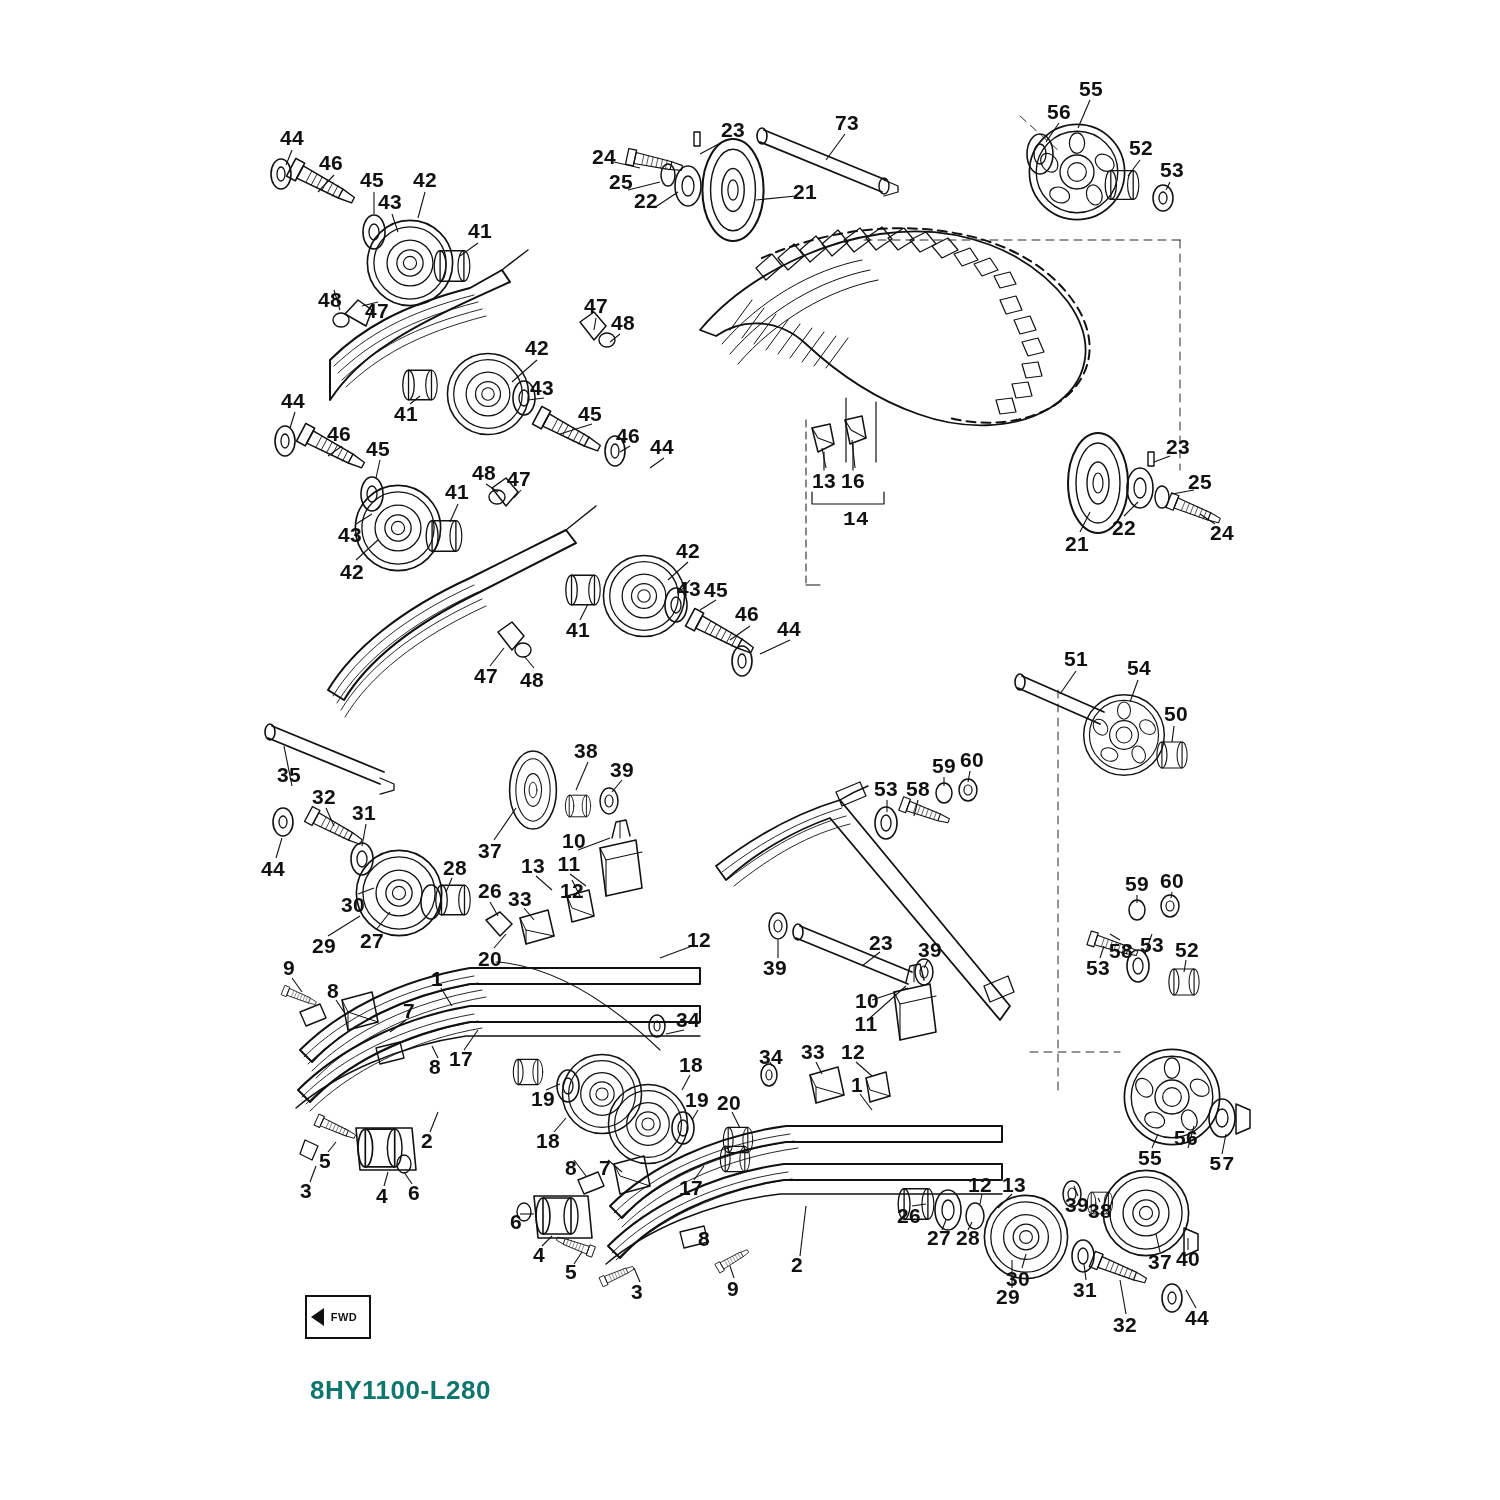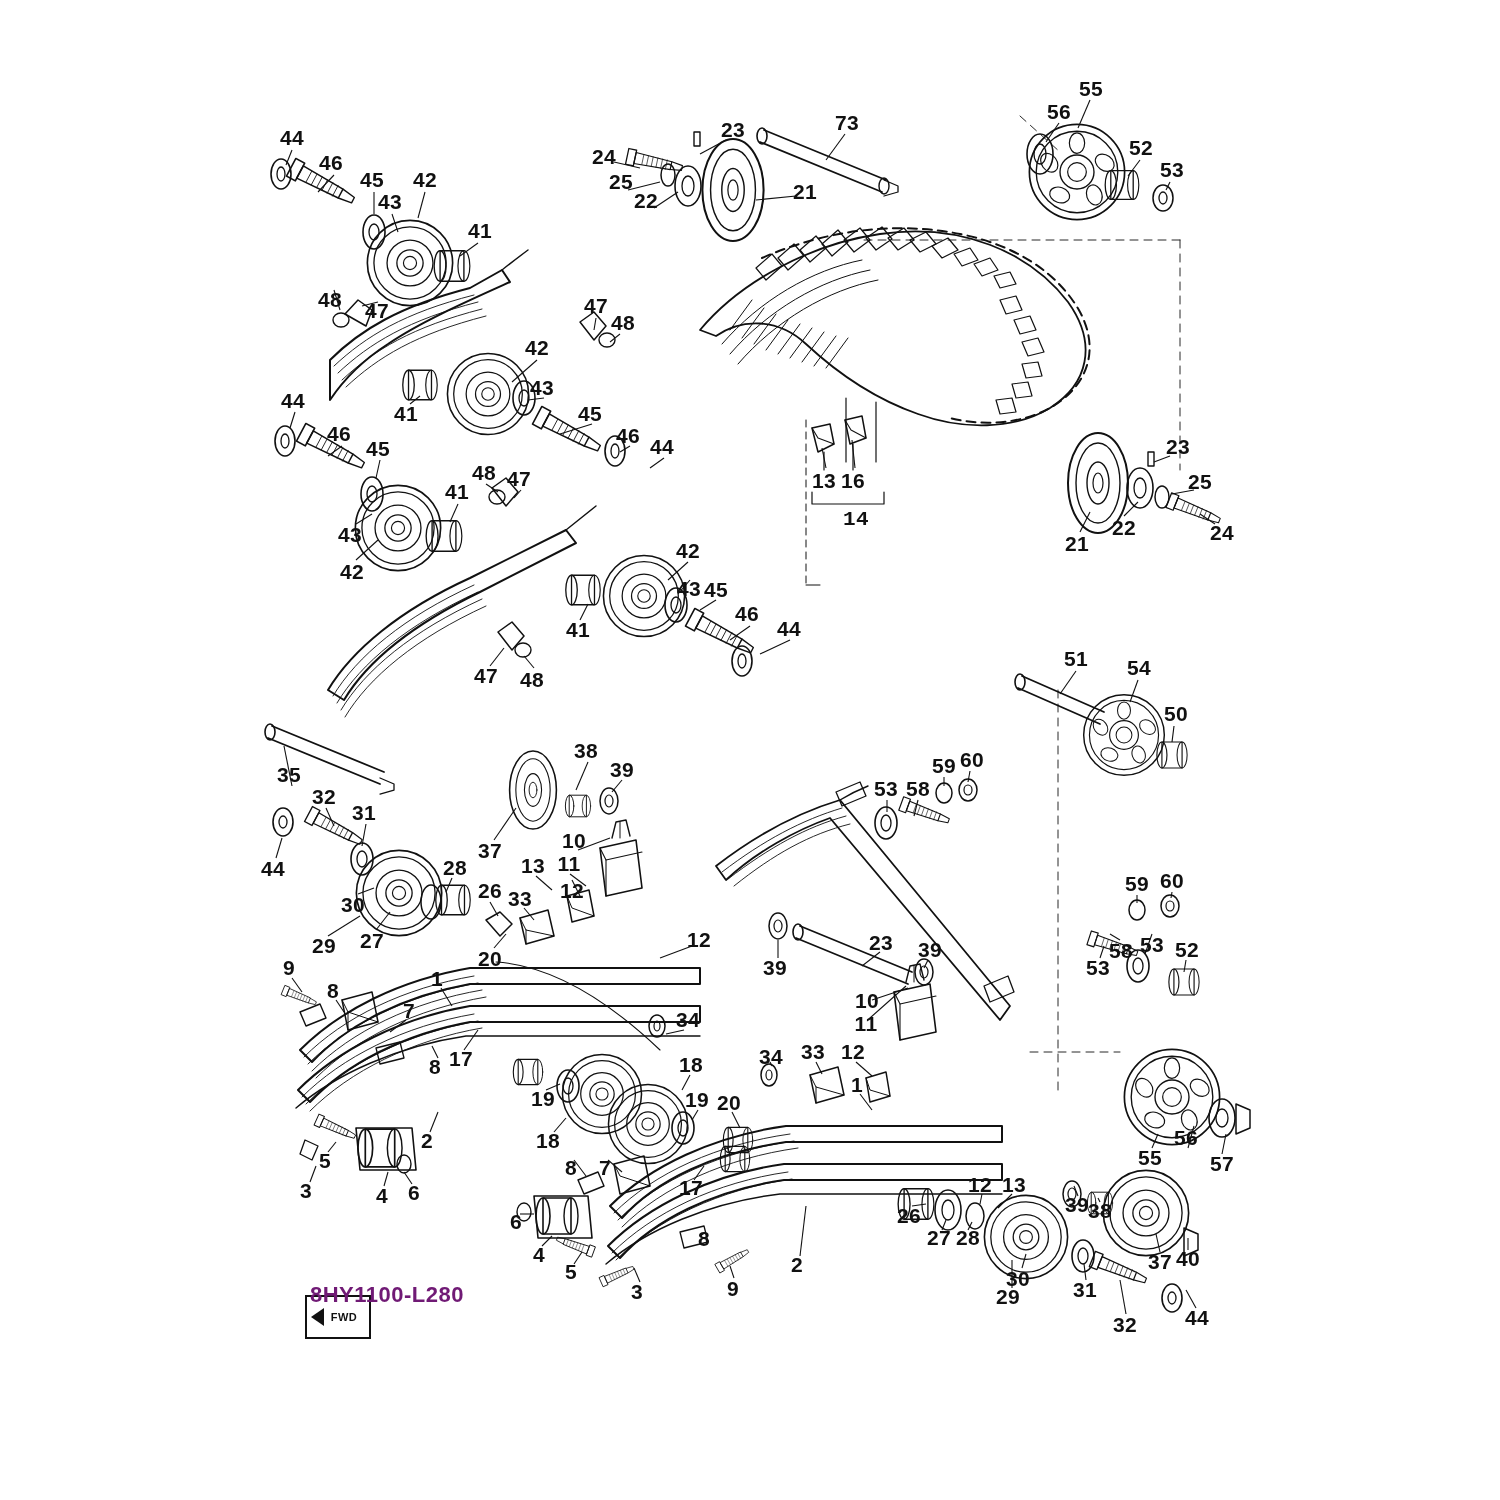--- a/index.html
+++ b/index.html
@@ -58,25 +58,25 @@
     transform: translateY(-50%);
     width: 0;
     height: 0;
     border-top: 9px solid transparent;
     border-bottom: 9px solid transparent;
     border-right: 13px solid #111111;
   }
   #part-code {
     position: absolute;
     left: 310px;
-    top: 1282px;
+    top: 1375px;
     font-family: "Liberation Sans", sans-serif;
-    font-size: 22px;
+    font-size: 26px;
     font-weight: 700;
-    color: #701a75;
+    color: #0f766e;
     letter-spacing: 0.5px;
   }
   #copyright {
     position: absolute;
     left: 0;
     top: 1432px;
     width: 1500px;
     text-align: center;
     font-family: "Liberation Serif", serif;
     font-size: 31px;
@@ -753,21 +753,21 @@
       <div class="callout" style="left: 1100px; top: 1211px;">38</div>
       <div class="callout" style="left: 1018px; top: 1279px;">30</div>
       <div class="callout" style="left: 1008px; top: 1297px;">29</div>
       <div class="callout" style="left: 1085px; top: 1290px;">31</div>
       <div class="callout" style="left: 1125px; top: 1325px;">32</div>
       <div class="callout" style="left: 1160px; top: 1262px;">37</div>
       <div class="callout" style="left: 1188px; top: 1259px;">40</div>
       <div class="callout" style="left: 1197px; top: 1318px;">44</div>
       <div class="callout" style="left: 1150px; top: 1158px;">55</div>
       <div class="callout" style="left: 1186px; top: 1138px;">56</div>
-      <div class="callout" style="left: 1222px; top: 1164px;">57</div>
+      <div class="callout" style="left: 1222px; top: 1164px; font-family: Liberation Mono, monospace;">57</div>
     </div>
 
   <div id="fwd-box">
     <span id="fwd-arrow"></span>
     <span id="fwd-label">FWD</span>
   </div>
 
   <div id="part-code">8HY1100-L280</div>
 
 

